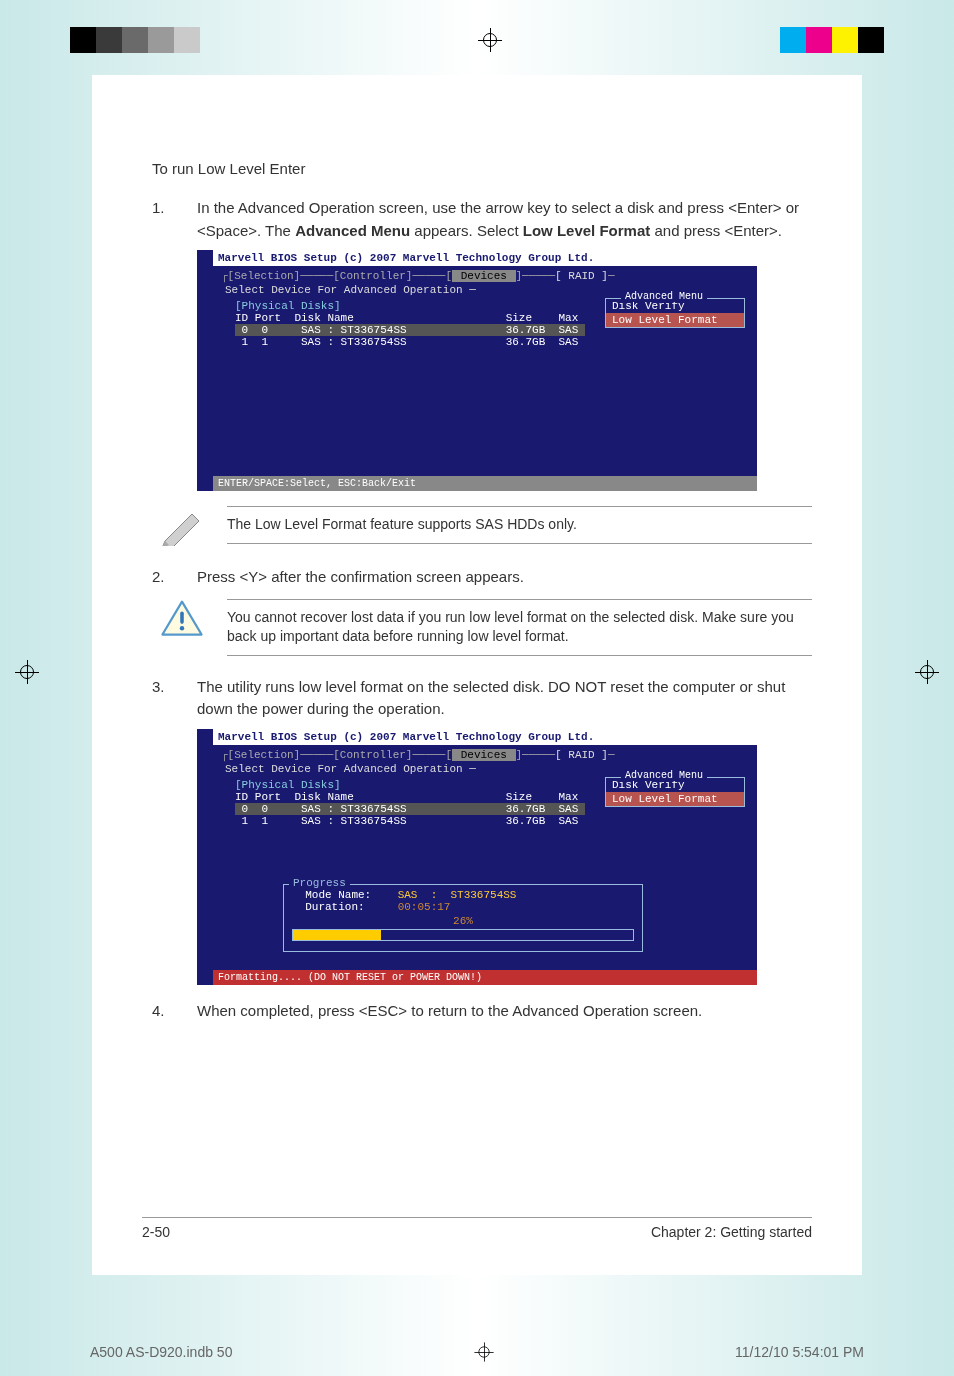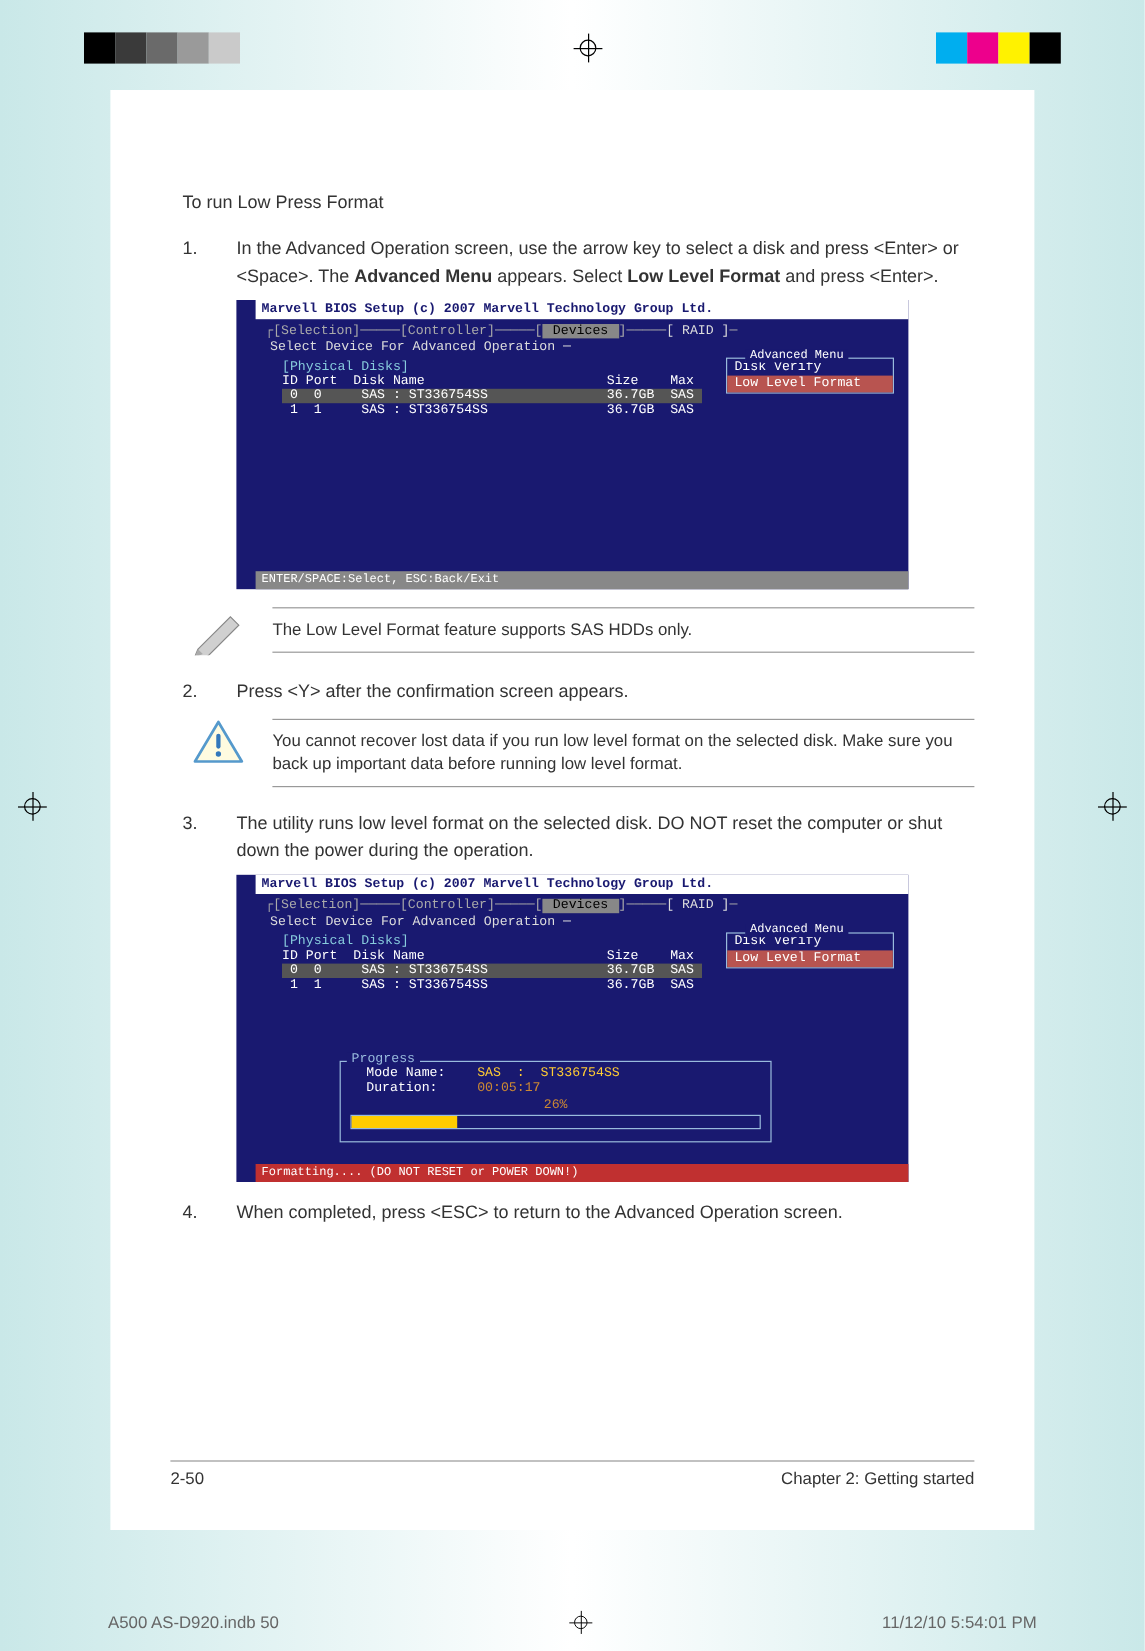--- a/index.html
+++ b/index.html
@@ -304,21 +304,21 @@
 
   <div class="side-reg left reg-mark">
       <div class="reg-circle"></div>
     </div>
   <div class="side-reg right reg-mark">
       <div class="reg-circle"></div>
     </div>
 
   <div class="content">
 
-    <div class="heading">To run Low Press Format</div>
+    <div class="heading">To run Low Level Enter</div>
 
     <div class="step">
       <div class="step-num">1.</div>
       <div class="step-text">
         <span>In the Advanced Operation screen, use the arrow key to select a disk and press &lt;Enter&gt; or &lt;Space&gt;. The </span><b>Advanced Menu</b><span> appears. Select </span><b>Low Level Format</b><span> and press &lt;Enter&gt;.</span>
       </div>
     </div>
 
     <div class="bios-screen">
       <div class="bios-title">Marvell BIOS Setup (c) 2007 Marvell Technology Group Ltd.</div>

